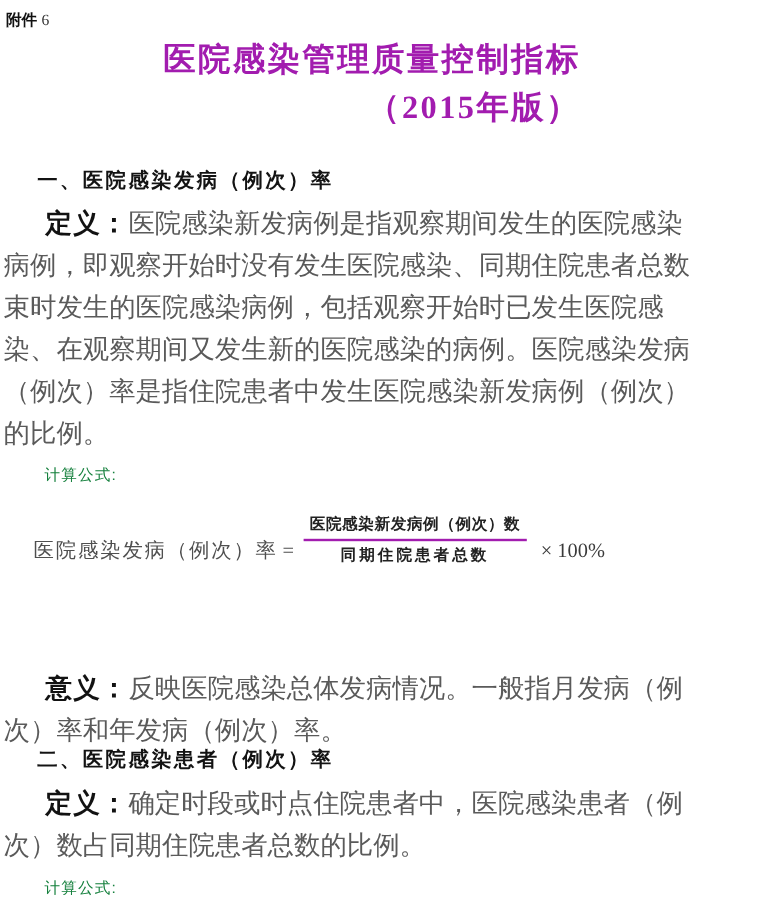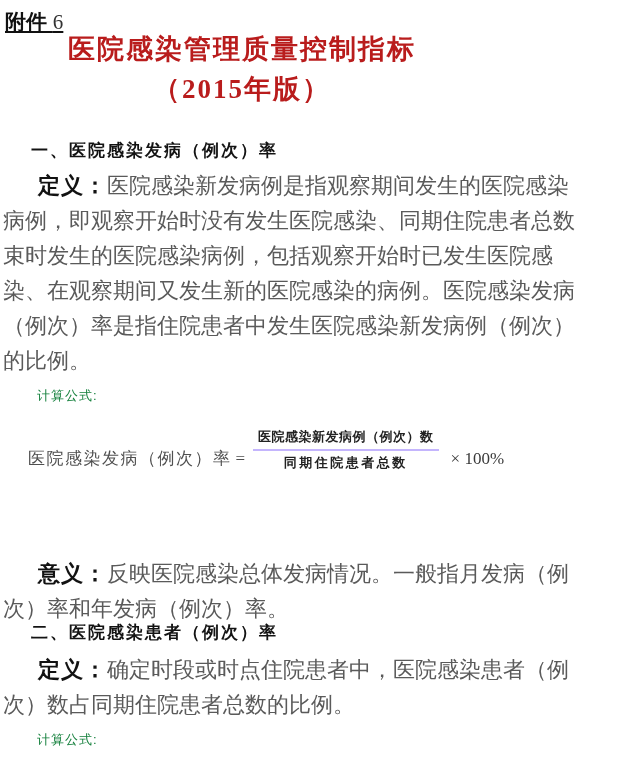--- a/index.html
+++ b/index.html
@@ -7,27 +7,27 @@
   .page {
     position:relative;
     width:640px; height:764px;
     background:#ffffff;
     overflow:hidden;
     font-family:"Liberation Serif","DejaVu Serif",serif;
   }
   .attach {
     position:absolute; left:5px; top:8px;
     font-family:"Liberation Sans","DejaVu Sans",sans-serif;
-    font-weight:bold; font-size:21px; color:#111;text-decoration:underline;
+    font-weight:bold; font-size:13px; color:#111;
   }
   .attach .num { font-weight:normal; font-family:"Liberation Serif",serif; color:#333; }
   .title-block {
     position:absolute; left:0; top:29px; width:484px;
-    text-align:center;
-    font-weight:bold; font-size:27px; line-height:40px; color:#b91c1c;
+    text-align:right;
+    font-weight:bold; font-size:27px; line-height:40px; color:#a21caf;
     letter-spacing:2px;
   }
   .sec-heading {
     position:absolute; left:31px;
     font-family:"Liberation Sans","DejaVu Sans",sans-serif;
     font-weight:bold; font-size:17px; line-height:20px;
     letter-spacing:2px; color:#131313;
     white-space:nowrap;
   }
   .h1 { top:141px; }
@@ -66,21 +66,21 @@
   .formula .eq {
     font-size:17px; line-height:22px; margin:0 8px 1px 4px;
   }
   .frac { display:inline-block; text-align:center; }
   .frac .num {
     display:block;
     font-family:"Liberation Sans","DejaVu Sans",sans-serif;
     font-weight:bold; font-size:13px; line-height:16px;
     letter-spacing:0.5px; color:#222;
     padding:0 5px 4px 5px;
-    border-bottom:2px solid #c4b5fd;
+    border-bottom:2px solid #a21caf;
     white-space:nowrap;
   }
   .frac .den {
     display:block;
     font-family:"Liberation Sans","DejaVu Sans",sans-serif;
     font-weight:bold; font-size:13px; line-height:16px;
     letter-spacing:2.5px; color:#222;
     padding-top:4px;
     white-space:nowrap;
   }

